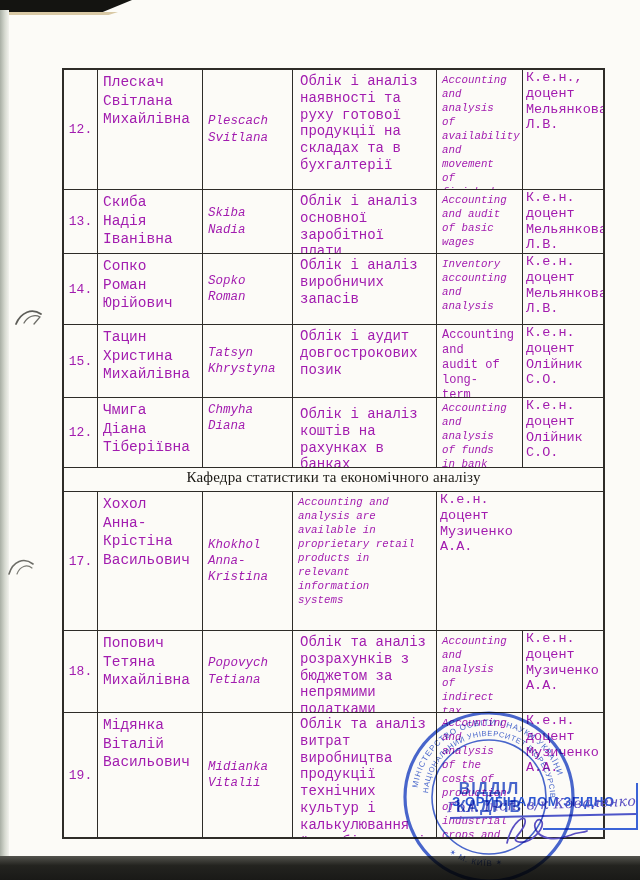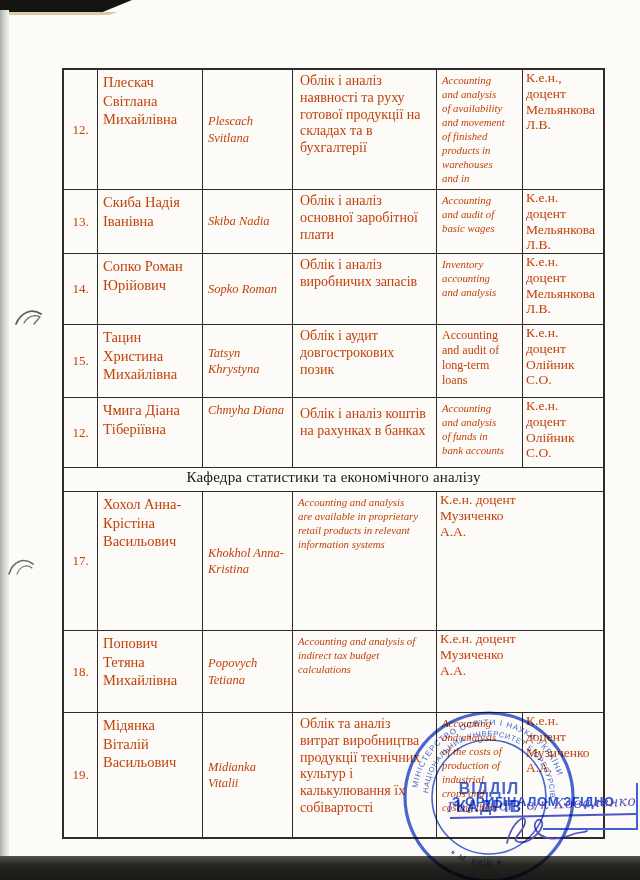--- a/index.html
+++ b/index.html
@@ -14,21 +14,21 @@
   .scan-left-strip{ position:absolute; left:0; top:10px; width:9px; height:848px;
                     background:linear-gradient(90deg,#a9afa5,#d7dad1 55%,#f2f2ed); }
   .scan-bottom-bar{ position:absolute; left:0; bottom:0; width:640px; height:24px;
                     background:linear-gradient(#53534d,#23231f 40%,#191917); }
   .pen-mark { position:absolute; }
 
   
   .doc-table { position:absolute; left:62px; top:68px; width:543px; border:2px solid #2e2c28; background:transparent; }
   .t-row { display:grid; grid-template-columns:34px 105px 90px 144px 86px 1fr; border-bottom:1.6px solid #2e2c28; }
   .t-row:last-child { border-bottom:none; }
-  .cell { border-right:1.6px solid #2e2c28; padding:3px 5px; color:#c2410c; overflow:hidden; }
+  .cell { border-right:1.6px solid #2e2c28; padding:3px 5px; color:#a21caf; overflow:hidden;font-family:Liberation Mono, monospace; }
   .cell:last-child { border-right:none; }
   .num      { font-size:13px; display:flex; align-items:center; justify-content:center; }
   .name     { font-size:14.5px; line-height:1.28; }
   .translit { font-size:12.5px; font-style:italic; line-height:1.3; display:flex; align-items:center; }
   .translit.vtop { align-items:flex-start; padding-top:4px; }
   .topic    { font-size:14px; line-height:1.2; padding-left:7px; }
   .en       { font-size:10.8px; font-style:italic; line-height:1.3; padding-right:17px; }
   .en.roman { font-style:normal; font-size:12px; line-height:1.25; }
   .sup      { font-size:13.5px; line-height:1.17; padding:0 3px; }
   .h120{height:120px}.h64{height:64px}.h71{height:71px}.h73{height:73px}.h70{height:70px}
@@ -128,20 +128,21 @@
     <div class="cell name">Хохол Анна-Крістіна Васильович</div>
     <div class="cell translit">Khokhol Anna-Kristina</div>
     <div class="cell en">Accounting and analysis are available in proprietary retail products in relevant information systems</div>
     <div class="cell sup">К.е.н. доцент Музиченко А.А.</div>
   </div>
 
   <div class="t-row h82">
     <div class="cell num">18.</div>
     <div class="cell name">Попович Тетяна Михайлівна</div>
     <div class="cell translit">Popovych Tetiana</div>
+    <div class="cell topic">Облік та аналіз розрахунків з бюджетом за непрямими податками</div>
     <div class="cell en">Accounting and analysis of indirect tax budget calculations</div>
     <div class="cell sup">К.е.н. доцент Музиченко А.А.</div>
   </div>
 
   <div class="t-row h124">
     <div class="cell num">19.</div>
     <div class="cell name">Мідянка Віталій Васильович</div>
     <div class="cell translit">Midianka Vitalii</div>
     <div class="cell topic">Облік та аналіз витрат виробництва продукції технічних культур і калькулювання їх собівартості</div>
     <div class="cell en">Accounting and analysis of the costs of production of industrial crops and costing them</div>

